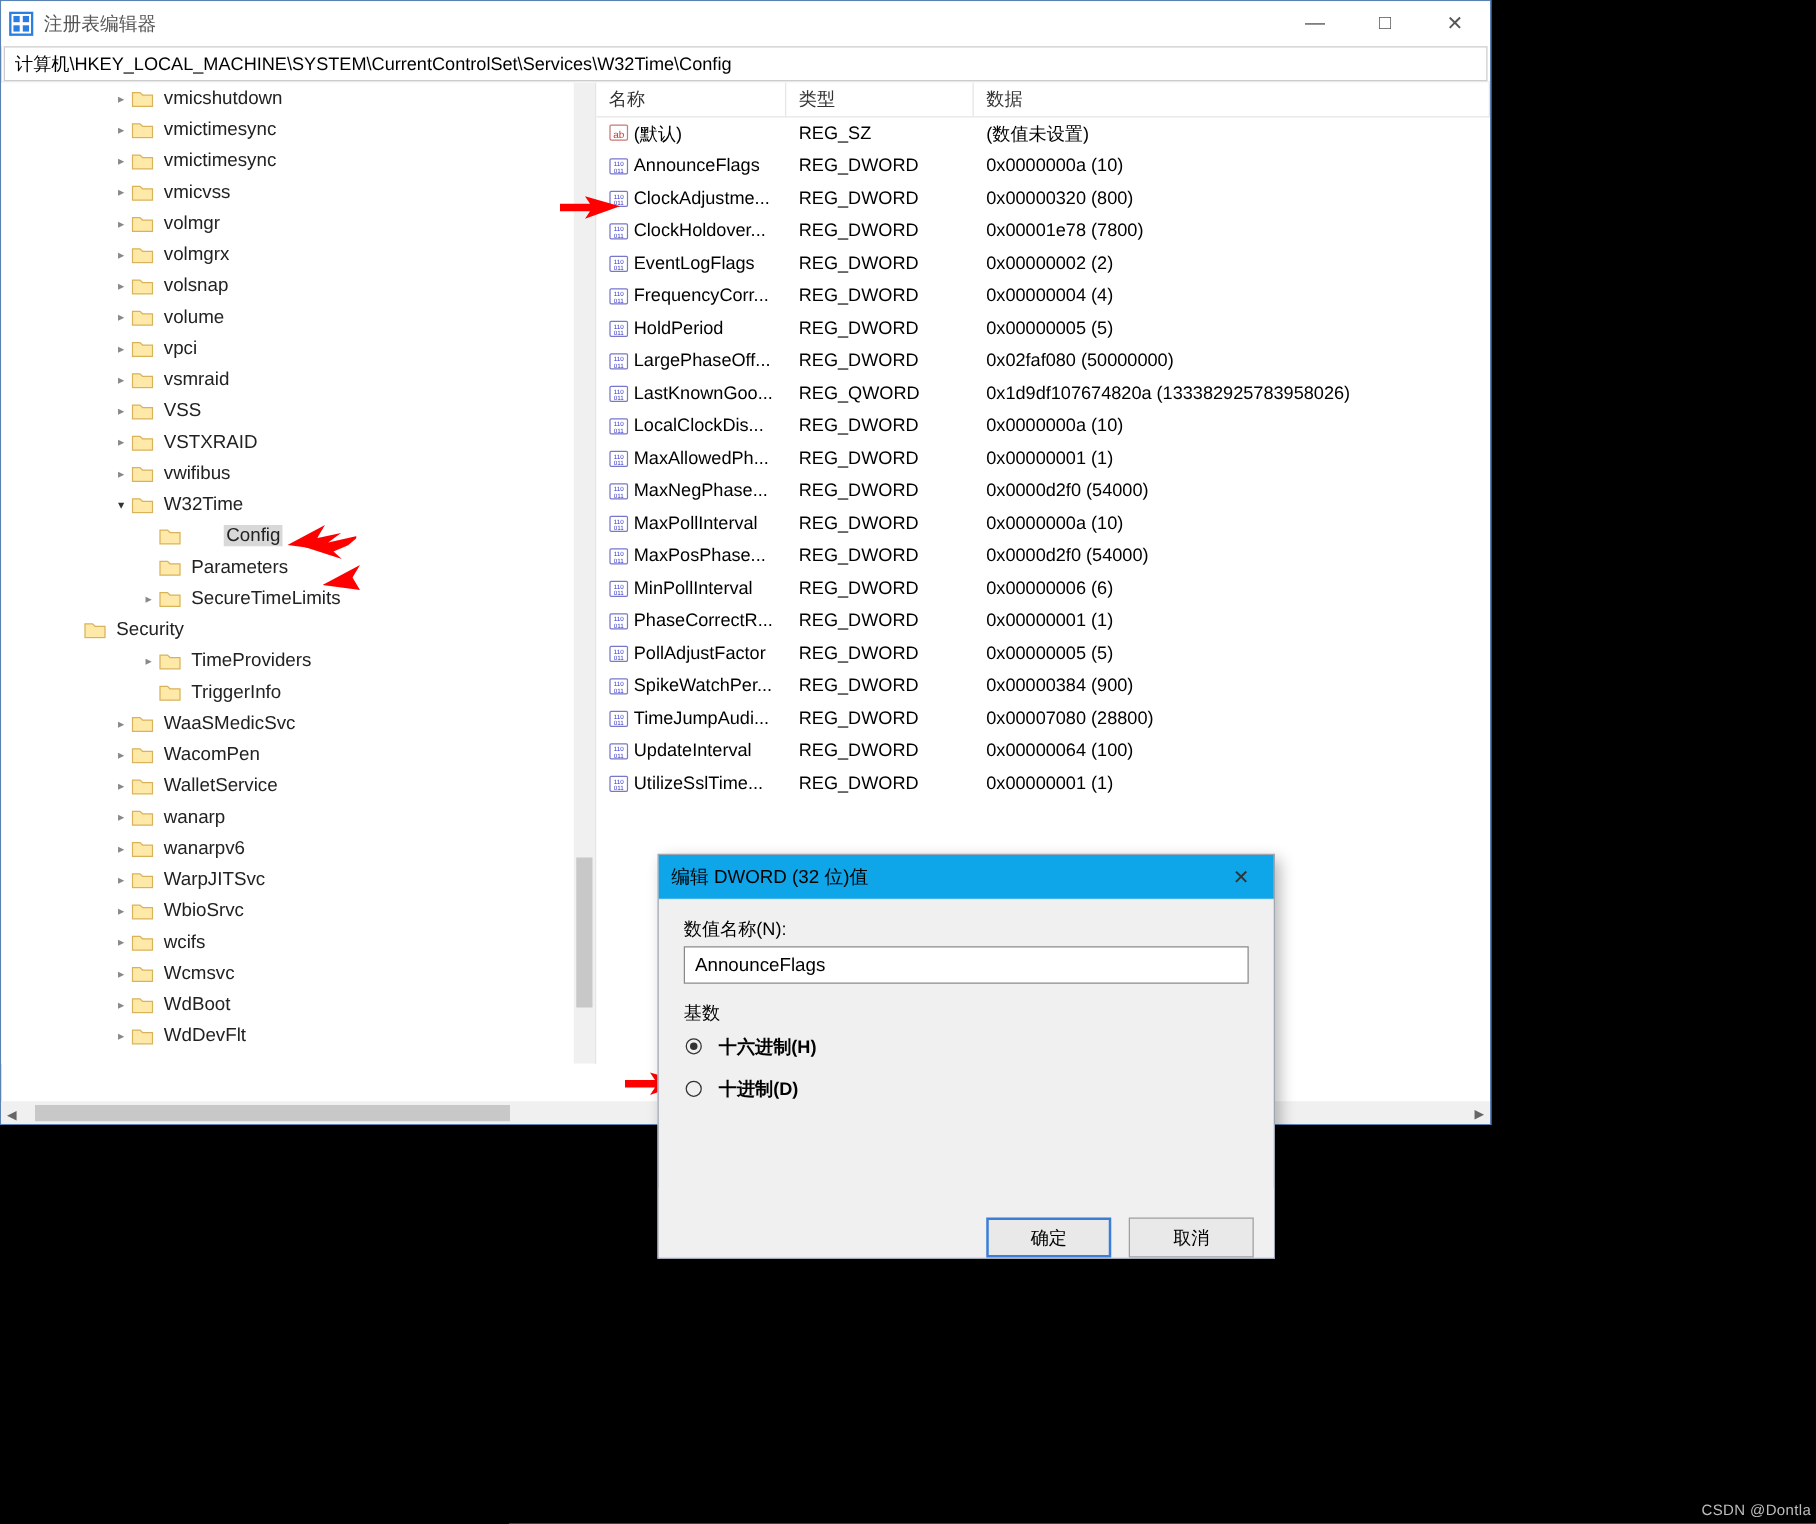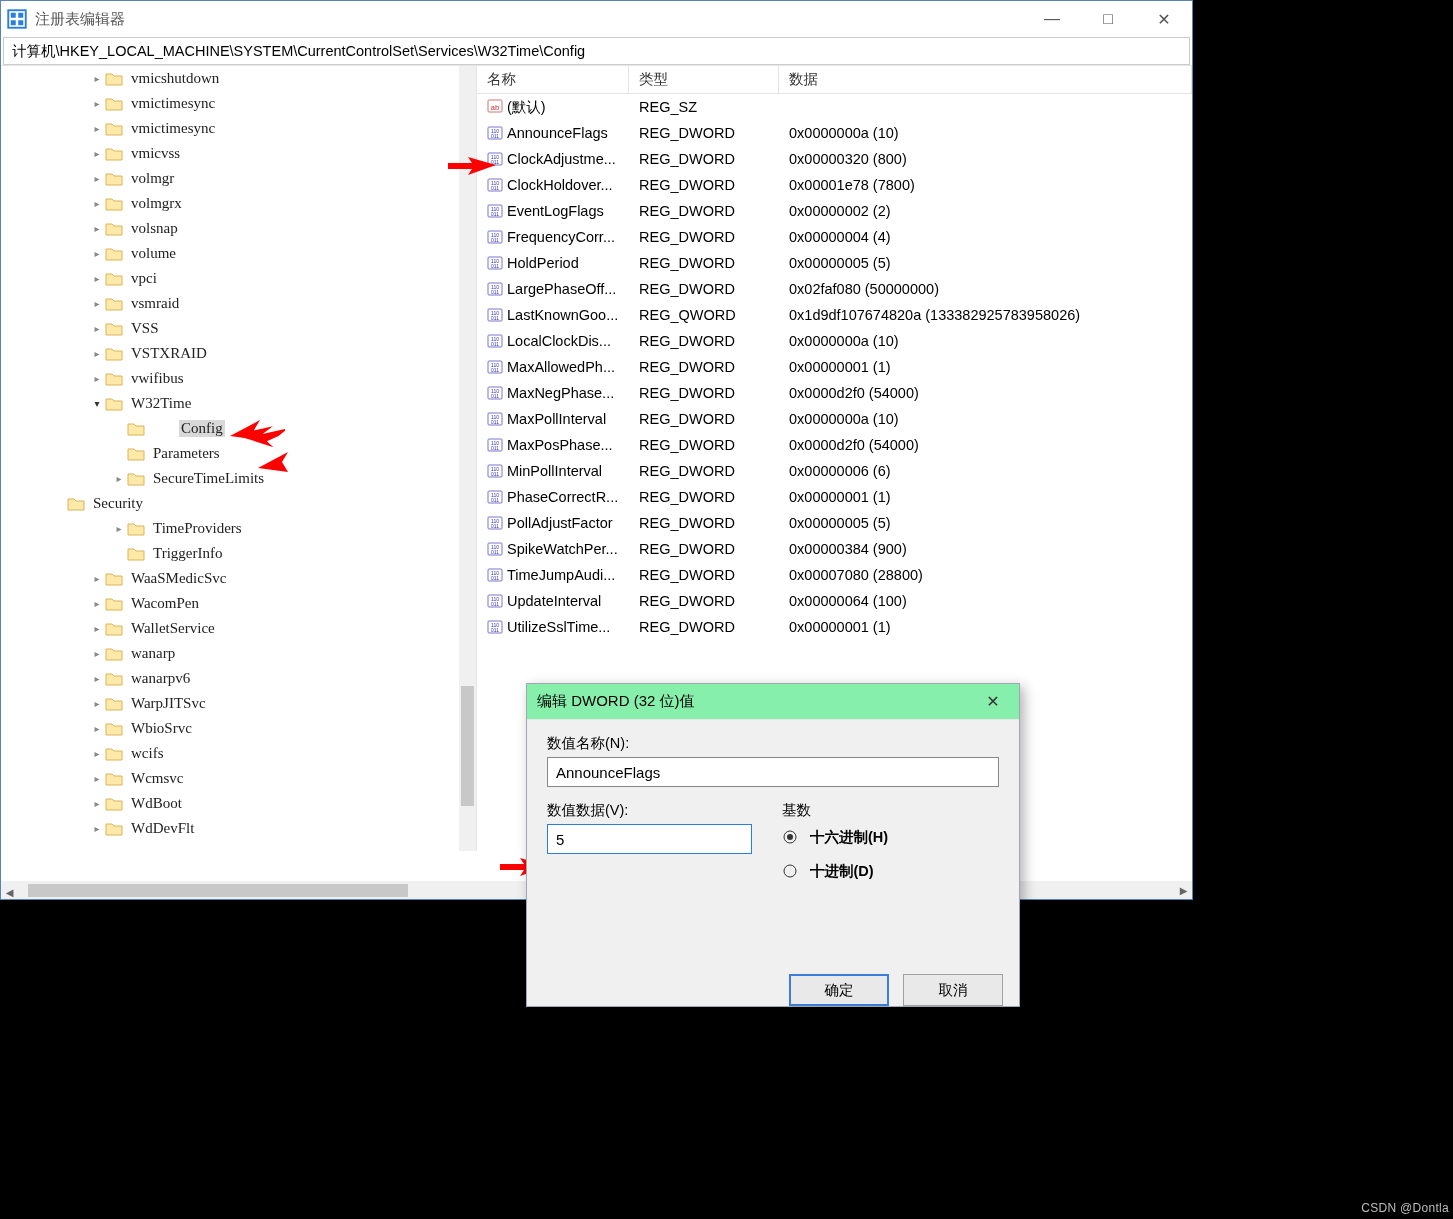--- a/index.html
+++ b/index.html
@@ -19,37 +19,37 @@
   .tree-scroll .thumb.v { top: 620px; height: 120px; }
   .tree-hscroll { position: absolute; left: 0; right: 0; bottom: -18px; height: 17px; background: #f0f0f0; }
   .tree-hscroll .arrow { width: 17px; height: 17px; display: inline-flex; align-items: center; justify-content: center; color: #666; font-size: 10px; }
   .tree-hscroll .track { position: absolute; left: 17px; right: 17px; top: 0; bottom: 0; }
   .tree-hscroll .thumb { position: absolute; top: 2px; bottom: 2px; left: 10px; width: 380px; background: #c8c8c8; }
   .bottombar { height: 18px; background: #f0f0f0; position: absolute; bottom: 0; left: 0; right: 0; }
   .node { display: flex; align-items: center; height: 25px; font-size: 15px; color: #222; white-space: nowrap; }
   .chev { width: 16px; text-align: center; color: #888; font-size: 10px; }
   .chev.open { color: #333; }
   .folder { width: 18px; height: 14px; margin-right: 6px; }
-  .label { padding: 0 2px; font-family: Liberation Serif, serif; }
+  .label { padding: 0 2px; }
   .label.sel { background: #d8d8d8; margin-left: 28px; }
   .list { flex: 1; overflow: hidden; background: #fff; }
   .list-head { display: flex; border-bottom: 1px solid #e5e5e5; height: 28px; align-items: center; font-size: 14.5px; color: #333; }
   .list-head .col { padding: 0 10px; border-right: 1px solid #e5e5e5; height: 100%; display: flex; align-items: center; }
   .col-n { width: 152px; }
   .col-t { width: 150px; }
   .col-d { flex: 1; }
   .row { display: flex; height: 26px; align-items: center; font-size: 14.5px; }
   .row .cell { padding: 0 10px; overflow: hidden; text-overflow: ellipsis; white-space: nowrap; }
   .vicon { width: 16px; height: 16px; margin-right: 4px; flex-shrink: 0; }
   .cell-n { width: 152px; display: flex; align-items: flex-start; }
   .cell-t { width: 150px; }
   .cell-d { flex: 1; }
   .arrow-anno { position: absolute; color: #ff0000; pointer-events: none; }
   .dialog { position: absolute; left: 526px; top: 683px; width: 494px; height: 324px; background: #f0f0f0; border: 1px solid #9fa7b3; box-shadow: 4px 4px 12px rgba(0,0,0,.3); display: flex; flex-direction: column; }
-  .dlg-title { height: 36px; background: #86efac; display: flex; align-items: center; padding: 0 10px; border-bottom: 1px solid #e5e5e5; font-size: 15px; }
+  .dlg-title { height: 36px; background: #0ea5e9; display: flex; align-items: center; padding: 0 10px; border-bottom: 1px solid #e5e5e5; font-size: 15px; }
   .dlg-title .t { flex: 1; }
   .dlg-title .x { width: 32px; text-align: center; font-size: 16px; color: #333; }
   .dlg-body { flex: 1; padding: 14px 20px 0 20px; font-size: 14.5px; }
   .dlg-body label { display: block; margin-bottom: 4px; }
   .dlg-body input[type=text] { width: 100%; height: 30px; padding: 2px 8px; border: 1px solid #888; background: #fff; font-size: 15px; }
   .dlg-row { display: flex; margin-top: 14px; gap: 30px; }
   .dlg-left { flex: 0 0 205px; }
   .dlg-right { flex: 1; }
   .radio { display: flex; align-items: center; height: 34px; gap: 12px; font-weight: bold; }
   .dlg-foot { height: 56px; display: flex; justify-content: flex-end; align-items: flex-end; gap: 14px; padding: 0 16px; background: #f0f0f0; border-top: 0; }
@@ -320,20 +320,21 @@
       <div id="value-rows">
           <div class="row">
             <div class="cell cell-n">
               <svg class="vicon" viewBox="0 0 16 16">
                 <rect x="1" y="2" width="14" height="12" rx="1" fill="#fff" stroke="#c77"></rect>
                 <text x="8" y="12" font-size="8" text-anchor="middle" fill="#c33">ab</text>
               </svg>
               <span>(默认)</span>
             </div>
             <div class="cell cell-t">REG_SZ</div>
+            <div class="cell cell-d">(数值未设置)</div>
           </div>
           <div class="row">
             <div class="cell cell-n">
               <svg class="vicon" viewBox="0 0 16 16">
                 <rect x="1" y="2" width="14" height="12" rx="1" fill="#fff" stroke="#77c"></rect>
                 <text x="8" y="8" font-size="5" text-anchor="middle" fill="#33c">110</text>
                 <text x="8" y="13" font-size="5" text-anchor="middle" fill="#33c">011</text>
               </svg>
               <span>AnnounceFlags</span>
             </div>
@@ -598,24 +599,20 @@
 
 <div class="dialog">
   <div class="dlg-title">
     <span class="t">编辑 DWORD (32 位)值</span>
     <span class="x">✕</span>
   </div>
   <div class="dlg-body">
     <label>数值名称(N):</label>
     <input type="text" readonly="" value="AnnounceFlags" style="">
     <div class="dlg-row">
-      <div class="dlg-left">
-        <label>数值数据(V):</label>
-        <input type="text" style="border: 1px solid rgb(42, 125, 225);" value="5">
-      </div>
       <div class="dlg-right">
         <div>基数</div>
         <div class="radio">
           <svg width="16" height="16">
               <circle cx="8" cy="8" r="6" fill="none" stroke="#333"></circle>
               <circle cx="8" cy="8" r="3" fill="#333"></circle>
             </svg>
           <span>十六进制(H)</span>
         </div>
         <div class="radio">

